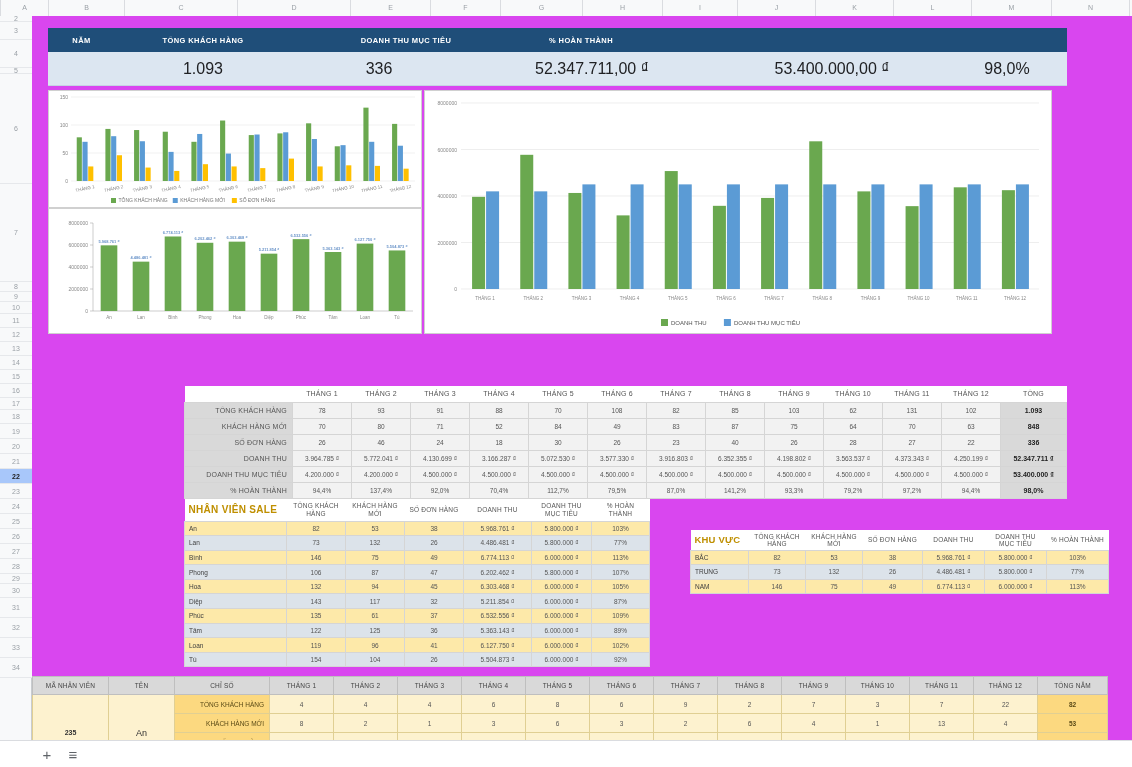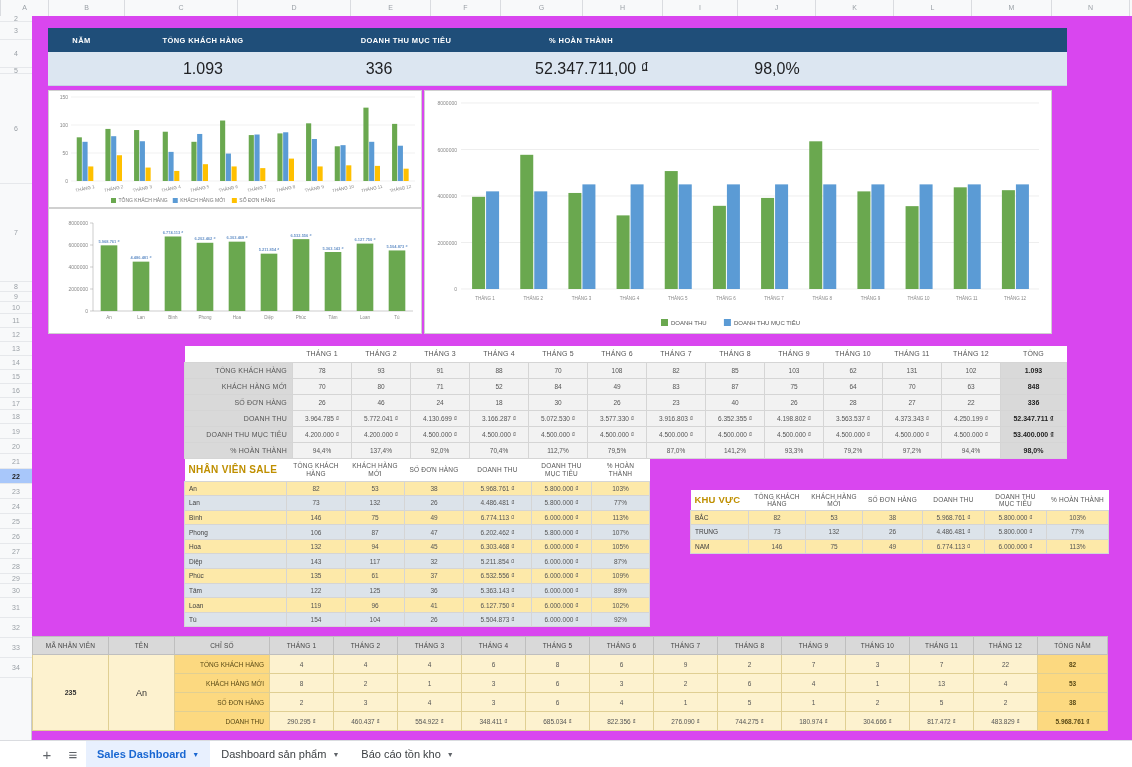--- a/index.html
+++ b/index.html
@@ -65,21 +65,21 @@
   #chart-left-bottom { left:16px; top:192px; width:374px; height:126px; }
   #chart-right { left:392px; top:74px; width:628px; height:244px; }
 
   .axis-label { font-size:5px; fill:#888; }
   .cat-label { font-size:4.5px; fill:#888; }
   .dlabel { font-size:4px; fill:#6a94c9; font-weight:bold; }
   .legend-txt { font-size:5px; fill:#777; }
   .legend-txt-lg { font-size:6px; fill:#555; }
 
   
-  table.dt { border-collapse:collapse; position:absolute; }
+  table.dt { border-collapse:collapse; position:absolute;margin-top:40px; }
   table.dt td, table.dt th { border:1px solid #d5d5d5; padding:0 3px; font-weight:normal; }
 
   
   #monthly-table { left:152px; top:330px; }
   #monthly-table th.month {
     background:#ffffff; border:none; font-size:7px; color:#555;
     text-align:center; height:16px; letter-spacing:.2px;
   }
   #monthly-table td.rowlab {
     background:#d9d9d9; font-size:7px; color:#555; text-align:right;
@@ -222,20 +222,21 @@
     <div class="cell w-year">NĂM</div>
     <div class="cell w-cust">TỔNG KHÁCH HÀNG</div>
     <div class="cell w-tgt">DOANH THU MỤC TIÊU</div>
     <div class="cell w-pct">% HOÀN THÀNH</div>
   </div>
   <div class="kpi-values">
     <div class="cell w-year"></div>
     <div class="cell w-cust">1.093</div>
     <div class="cell w-ord">336</div>
     <div class="cell w-rev">52.347.711,00 ₫</div>
+    <div class="cell w-tgt">53.400.000,00 ₫</div>
     <div class="cell w-pct">98,0%</div>
   </div>
 
   <div class="chartbox" id="chart-left-top">
     <svg id="svg-chart0" width="372" height="116" viewBox="0 0 372 116">
           <line x1="22" y1="90" x2="366" y2="90" stroke="#e0e0e0" stroke-width="0.5"></line>
           <text x="19" y="92" text-anchor="end" class="axis-label">0</text>
           <line x1="22" y1="62" x2="366" y2="62" stroke="#e0e0e0" stroke-width="0.5"></line>
           <text x="19" y="64" text-anchor="end" class="axis-label">50</text>
           <line x1="22" y1="34" x2="366" y2="34" stroke="#e0e0e0" stroke-width="0.5"></line>
@@ -758,29 +759,15 @@
             <td class="yr dw-y">5.968.761 ₫</td>
           </tr>
         </tbody>
   </table>
 
 </div>
 
 <div class="sheet-bar">
   <div class="sheet-icon">+</div>
   <div class="sheet-icon">≡</div>
-  <div id="tabs-holder" style="display:flex">
-        <div class="sheet-tab active">
-          <span>Sales Dashboard</span>
-          <span class="caret">▼</span>
-        </div>
-        <div class="sheet-tab">
-          <span>Dashboard sản phẩm</span>
-          <span class="caret">▼</span>
-        </div>
-        <div class="sheet-tab">
-          <span>Báo cáo tồn kho</span>
-          <span class="caret">▼</span>
-        </div>
-      </div>
 </div>
 
 </div>
 
 </body></html>

